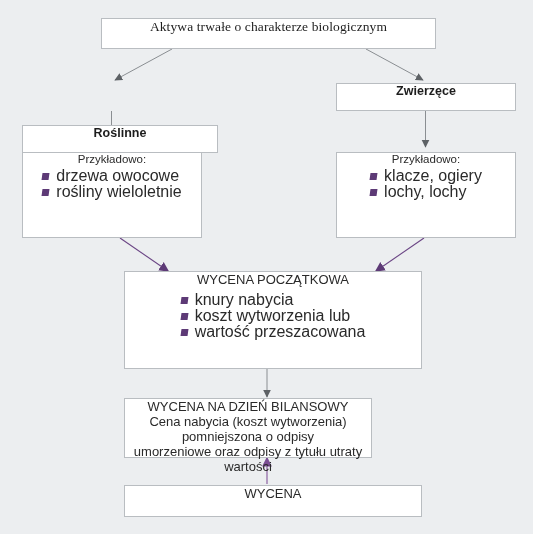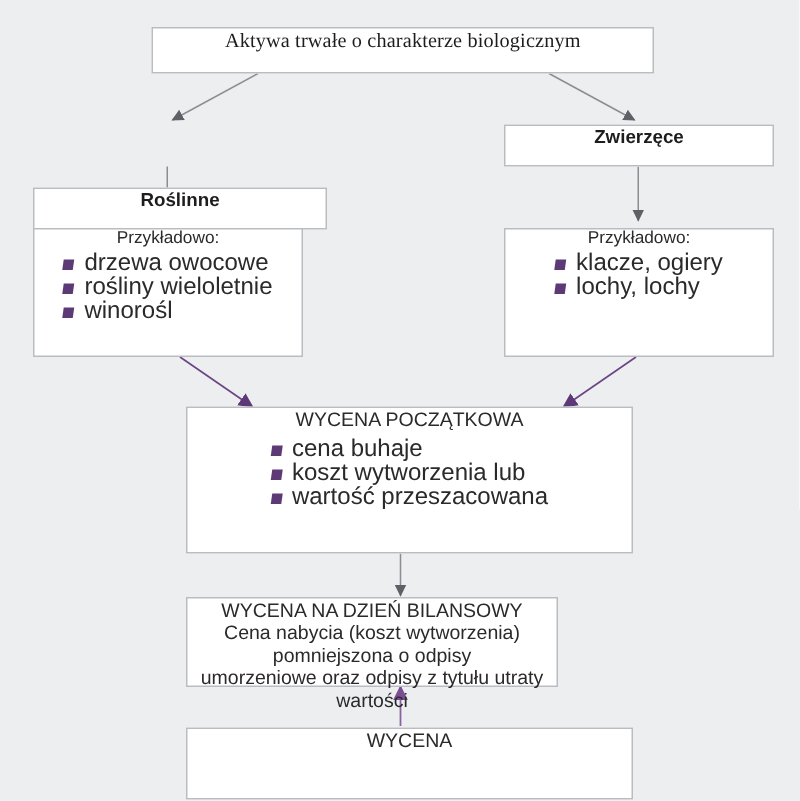--- a/index.html
+++ b/index.html
@@ -171,24 +171,20 @@
     <div class="lead">Przykładowo:</div>
     <ul class="blist">
       <li>
         <span class="bullet"></span>
         <span>drzewa owocowe</span>
       </li>
       <li>
         <span class="bullet"></span>
         <span>rośliny wieloletnie</span>
       </li>
-      <li>
-        <span class="bullet"></span>
-        <span>winorośl</span>
-      </li>
     </ul>
   </div>
 
   <div class="box center" style="left:336px; top:152px; width:180px; height:86px;">
     <div class="lead">Przykładowo:</div>
     <ul class="blist">
       <li>
         <span class="bullet"></span>
         <span>klacze, ogiery</span>
       </li>
@@ -197,36 +193,36 @@
         <span>lochy, lochy</span>
       </li>
     </ul>
   </div>
 
   <div class="box center" style="left:124px; top:271px; width:298px; height:98px;">
     <div class="cap" style="margin-bottom:5px;">WYCENA POCZĄTKOWA</div>
     <ul class="blist">
       <li>
         <span class="bullet"></span>
-        <span>cena buhaje</span>
+        <span>knury nabycia</span>
       </li>
       <li>
         <span class="bullet"></span>
         <span>koszt wytworzenia lub</span>
       </li>
       <li>
         <span class="bullet"></span>
         <span>wartość przeszacowana</span>
       </li>
     </ul>
   </div>
 
   <div class="box center" style="left:124px; top:398px; width:248px; height:60px;">
     <div class="cap">WYCENA NA DZIEŃ BILANSOWY</div>
     <div class="cap-sm">Cena nabycia (koszt wytworzenia) pomniejszona o odpisy</div>
     <div class="cap-sm">umorzeniowe oraz odpisy z tytułu utraty wartości</div>
   </div>
 
-  <div class="box center" style="left:124px; top:485px; width:298px; height:48px;">
+  <div class="box center" style="left:124px; top:485px; width:298px; height:32px;">
     <div class="cap">WYCENA</div>
   </div>
 
 </div>
 
 </body></html>

